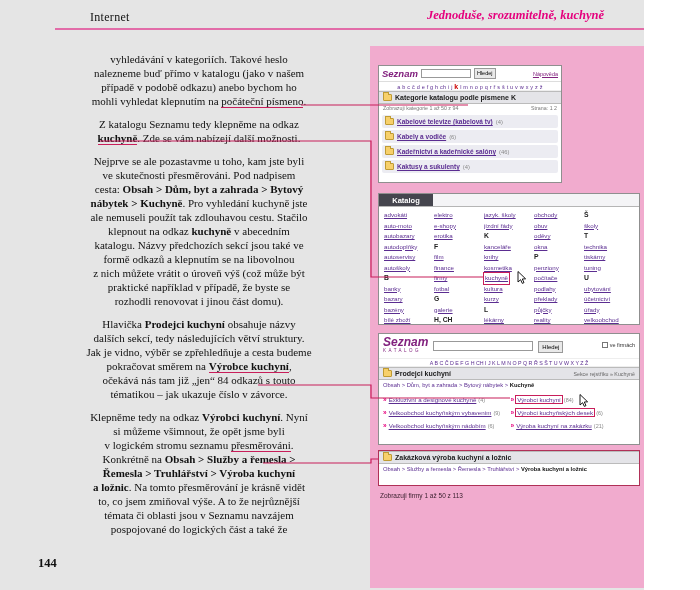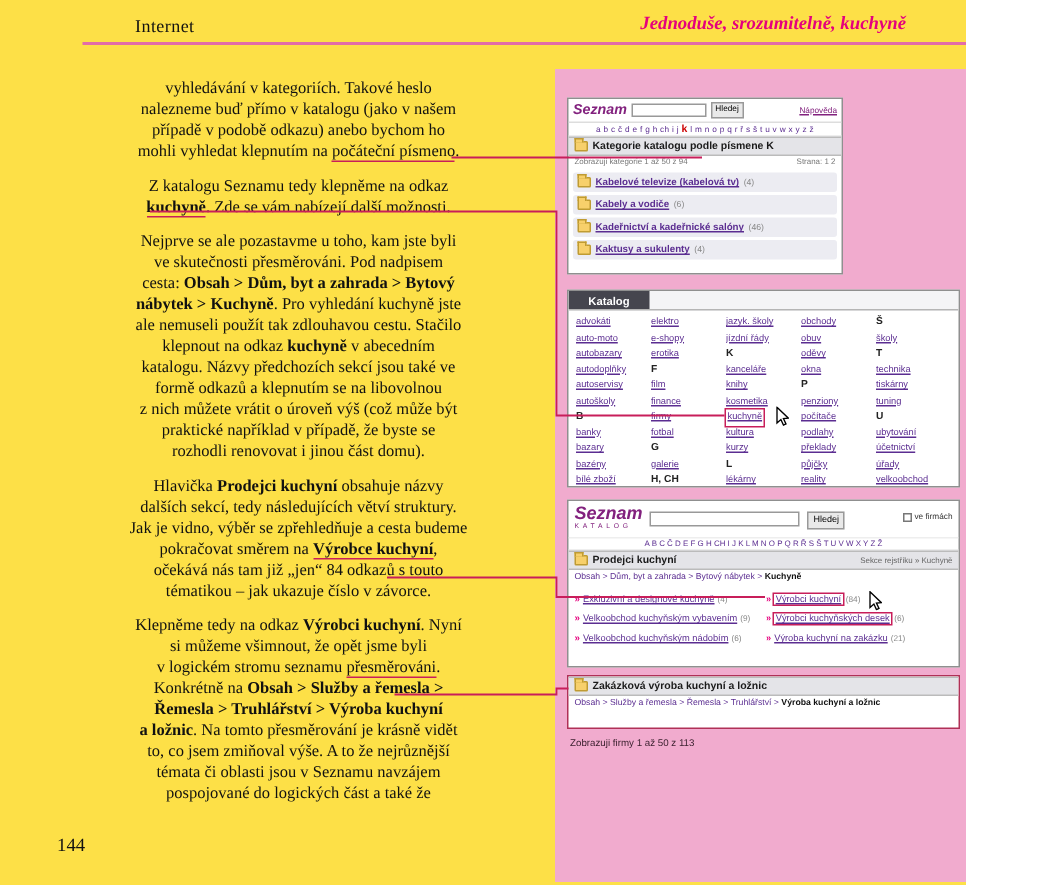--- a/index.html
+++ b/index.html
@@ -1,32 +1,32 @@
 <!DOCTYPE html>
 <html><head>
 <meta charset="utf-8">
 <style>
   *{box-sizing:border-box;margin:0;padding:0}
   body{margin:0;background:#fff}
-  .page{position:relative;width:644px;height:590px;background:#fde047;font-family:"Liberation Serif",serif;overflow:hidden}
+  .page{position:relative;width:644px;height:590px;background:#e5e5e5;font-family:"Liberation Serif",serif;overflow:hidden}
 
   .hdr-left{position:absolute;left:90px;top:10px;font-size:12px;color:#111;letter-spacing:.3px}
   .hdr-right{position:absolute;right:40px;top:8px;font-size:12.5px;color:#e5007d;font-style:italic;font-weight:bold}
   .hdr-rule{position:absolute;left:55px;top:28px;width:641px;height:2px;background:#e26ca8}
   .sq{position:absolute}
   .sq1{left:682px;top:4px;width:9px;height:9px;background:#e5007d}
   .sq2{left:691px;top:13px;width:7px;height:7px;background:#8d1a7c}
 
   .body-col{position:absolute;left:55px;top:52px;width:288px;font-size:11px;color:#111}
   .para{margin-bottom:9px}
   .tline{height:14px;line-height:14px;text-align:center;white-space:nowrap}
   .tline span.b{font-weight:bold}
   .tline span.u{border-bottom:1.3px solid #c81e5a}
 
-  .pagenum{position:absolute;left:38px;top:556px;font-size:12.5px;font-weight:normal;color:#111}
+  .pagenum{position:absolute;left:38px;top:556px;font-size:12.5px;font-weight:bold;color:#111}
 
   .panel{position:absolute;left:370px;top:46px;width:326px;height:542px;background:#f1abce}
 
   .shot{position:absolute;background:#fff;border:1px solid #8f8f8f;overflow:hidden;font-family:"Liberation Sans",sans-serif}
   .shot1{left:8px;top:19px;width:184px;height:118px}
   .shot2{left:8px;top:147px;width:262px;height:132px}
   .shot3{left:8px;top:287px;width:262px;height:112px}
   .shot4{left:8px;top:404px;width:262px;height:36px;border-color:#b03057}
   .below-note{position:absolute;left:10px;top:446px;font-size:6.5px;color:#3c2230;font-family:"Liberation Sans",sans-serif}
 

